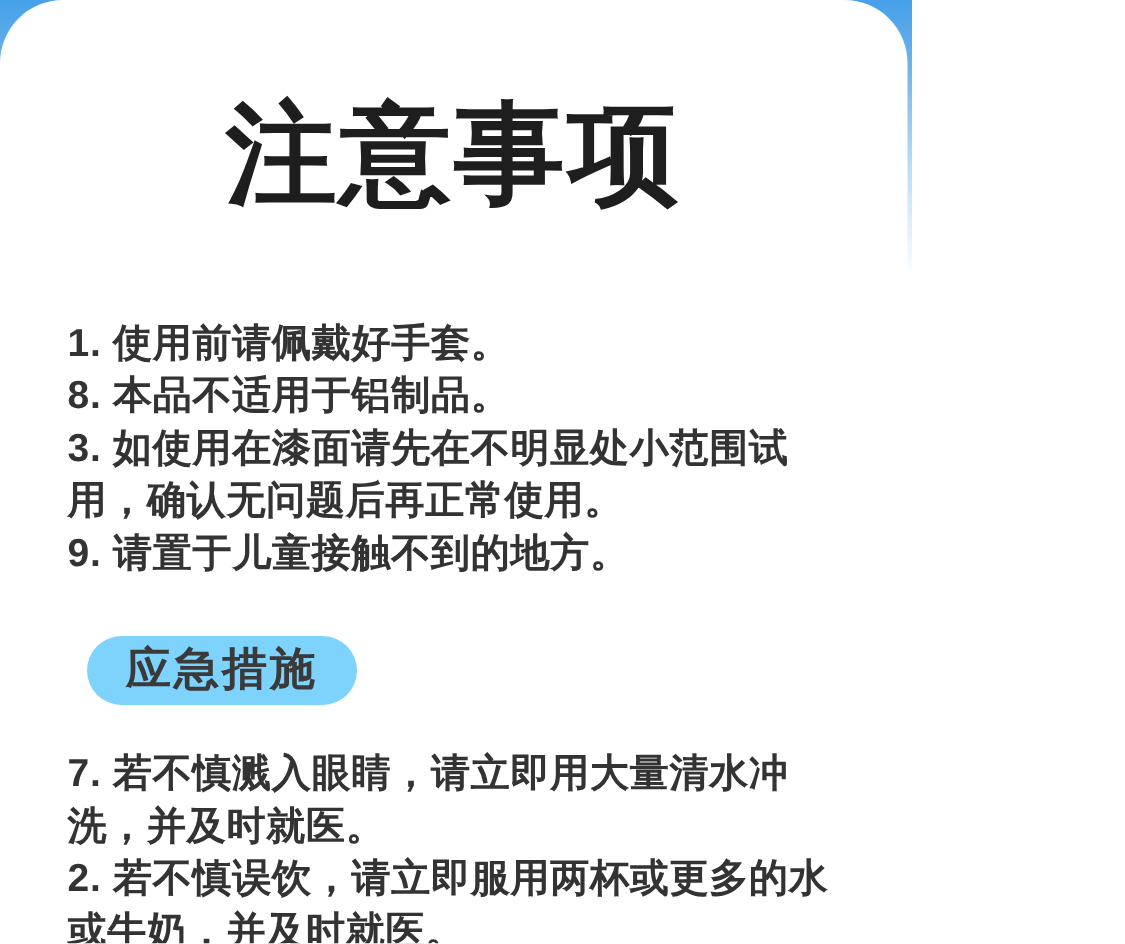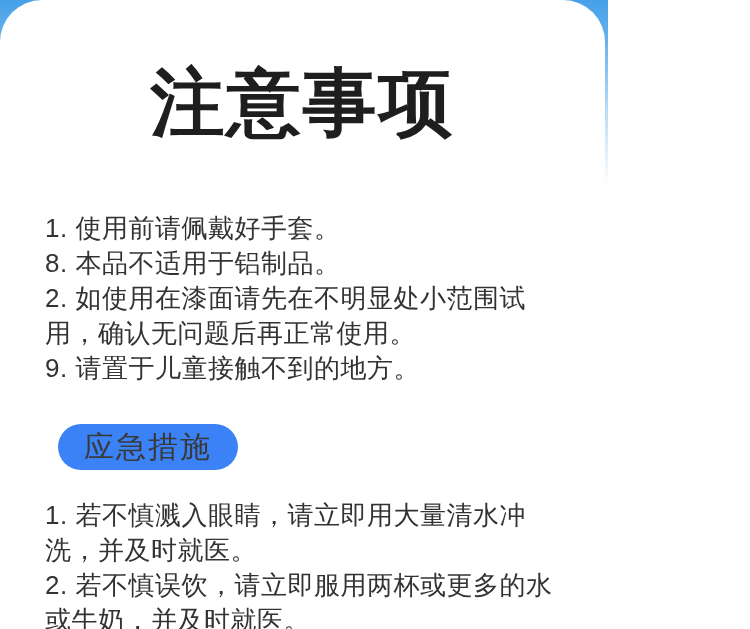--- a/index.html
+++ b/index.html
@@ -41,56 +41,56 @@
 
   .content {
     padding: 0 28px 0 45px;
     color: #333333;
     font-size: 26px;
     line-height: 35px;
     letter-spacing: 0.5px;
   }
 
   .precaution-list { margin-top: 68px; }
-  .list-item { margin: 0; }
+  .list-item { margin: 0; font-weight: bold; }
 
   .badge {
     display: inline-block;
     margin: 38px 0 0 13px;
-    background: #3b82f6;
+    background: #7dd3fc;
     color: #3a3a3a;
     font-size: 30px;
     line-height: 34px;
-    font-weight: 400;
+    font-weight: 700;
     padding: 6px 26px;
     border-radius: 24px;
     letter-spacing: 2px;
   }
 
   .emergency-list { margin-top: 28px; }
 </style>
 </head>
 <body>
 
 <div class="stage">
   <div class="card">
 
     <h1 class="page-title">注意事项</h1>
 
     <div class="content">
 
       <div class="precaution-list">
         <p class="list-item">1. 使用前请佩戴好手套。</p>
         <p class="list-item">8. 本品不适用于铝制品。</p>
-        <p class="list-item">2. 如使用在漆面请先在不明显处小范围试用，确认无问题后再正常使用。</p>
+        <p class="list-item">3. 如使用在漆面请先在不明显处小范围试用，确认无问题后再正常使用。</p>
         <p class="list-item">9. 请置于儿童接触不到的地方。</p>
       </div>
 
       <span class="badge">应急措施</span>
 
       <div class="emergency-list">
-        <p class="list-item">1. 若不慎溅入眼睛，请立即用大量清水冲洗，并及时就医。</p>
+        <p class="list-item">7. 若不慎溅入眼睛，请立即用大量清水冲洗，并及时就医。</p>
         <p class="list-item">2. 若不慎误饮，请立即服用两杯或更多的水或牛奶，并及时就医。</p>
       </div>
 
     </div>
   </div>
 </div>
 
 </body></html>

